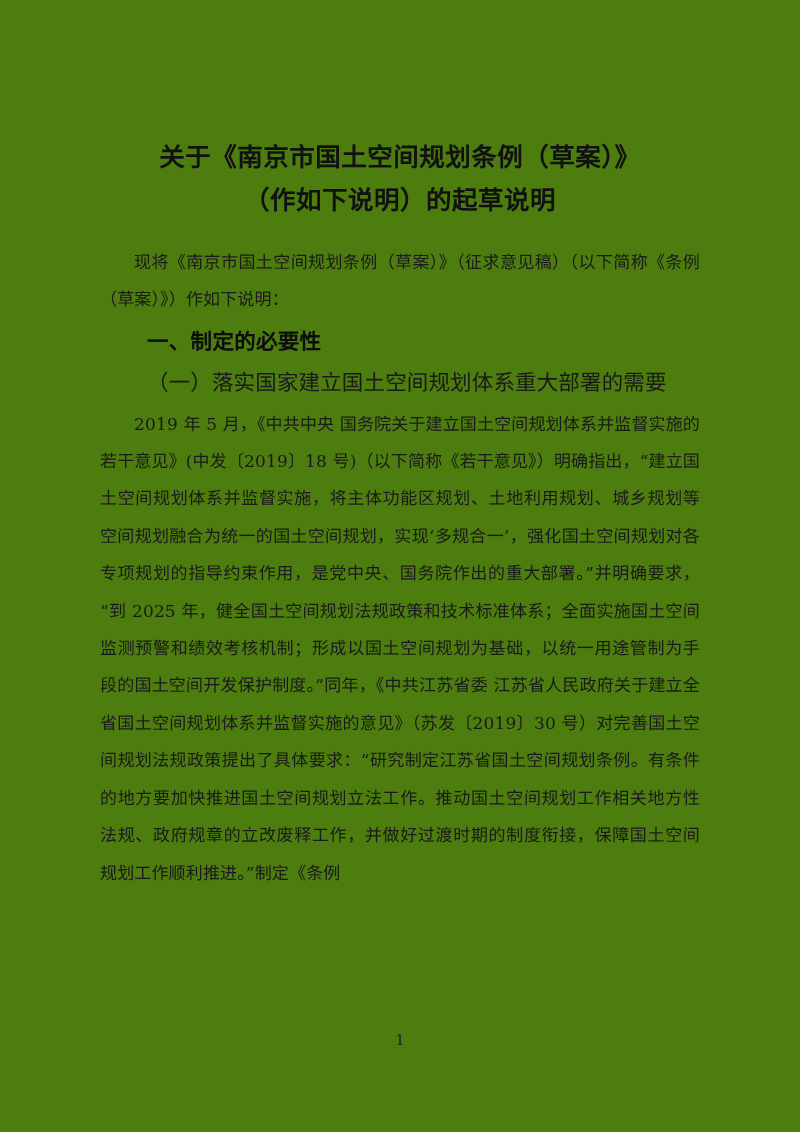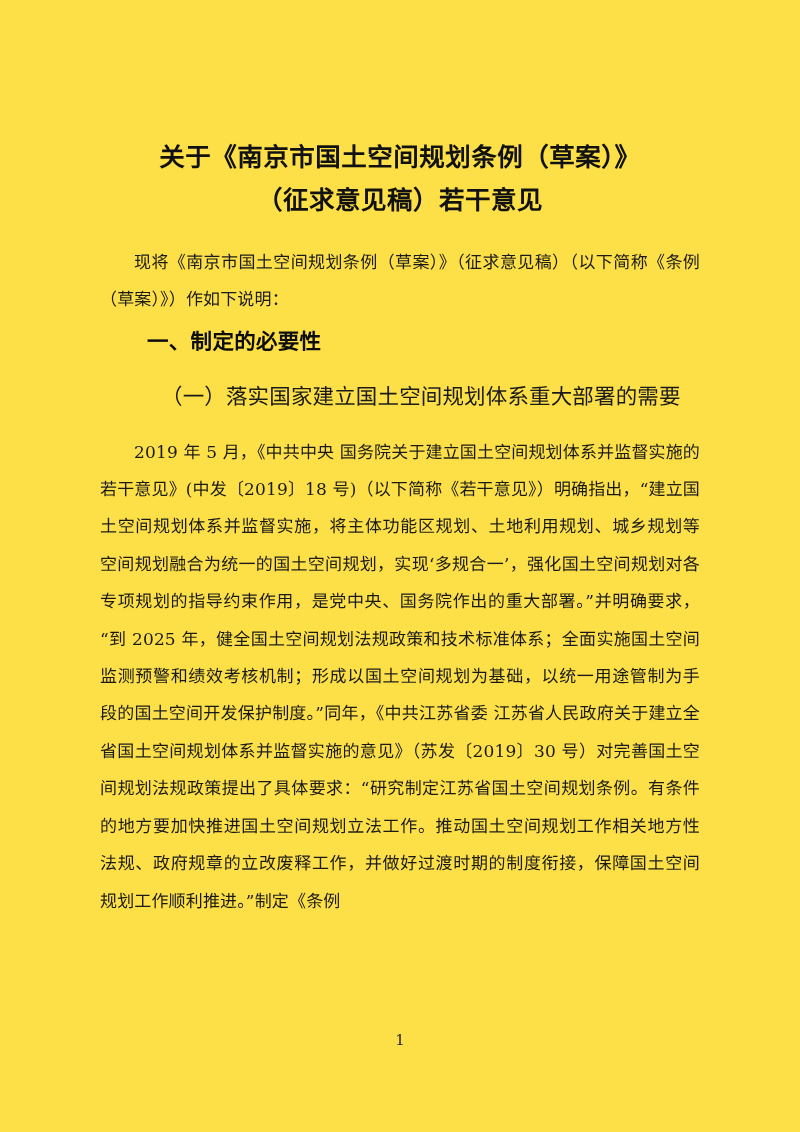--- a/index.html
+++ b/index.html
@@ -6,21 +6,21 @@
   html, body {
     margin: 0;
     padding: 0;
     background: #ffffff;
   }
 
   .page {
     position: relative;
     width: 800px;
     height: 1132px;
-    background: #fde047;
+    background: #4d7c0f;
     overflow: hidden;
     box-sizing: border-box;
     font-family: "DejaVu Serif", "Liberation Serif", serif;
     color: #000000;
     -webkit-font-smoothing: antialiased;
   }
 
   .content {
     position: absolute;
     left: 100px;
@@ -79,21 +79,21 @@
     font-weight: 700;
     font-size: 21.5px;
     line-height: 37.4px;
     text-indent: 2em;
     letter-spacing: 0.3px;
     color: #0d0d0d;
   }
 
   
   .heading-2 {
-    margin: 18px;
+    margin: 4px;
     padding: 0;
     font-size: 21.5px;
     line-height: 37.4px;
     text-indent: 2em;
     letter-spacing: 0.15px;
     color: #1a1a1a;
     font-family: "DejaVu Serif", "Liberation Serif", serif;
   }
 
   
@@ -114,21 +114,21 @@
 </style>
 </head>
 <body>
 
 <div class="page">
 
   <div class="content">
 
     <h1 class="doc-title">
       <span class="title-line-1">关于《南京市国土空间规划条例（草案）》</span>
-      <span class="title-line-2">（征求意见稿）若干意见</span>
+      <span class="title-line-2">（作如下说明）的起草说明</span>
     </h1>
 
     <p class="para para-indent para-first">现将《南京市国土空间规划条例（草案）》（征求意见稿）（以下简称《条例（草案）》）作如下说明：</p>
 
     <p class="heading-1">一、制定的必要性</p>
 
     <p class="heading-2">（一）落实国家建立国土空间规划体系重大部署的需要</p>
 
     <p class="para para-indent">2019 年 5 月，《中共中央 国务院关于建立国土空间规划体系并监督实施的若干意见》(中发〔2019〕18 号)（以下简称《若干意见》）明确指出，“建立国土空间规划体系并监督实施，将主体功能区规划、土地利用规划、城乡规划等空间规划融合为统一的国土空间规划，实现‘多规合一’，强化国土空间规划对各专项规划的指导约束作用，是党中央、国务院作出的重大部署。”并明确要求，“到 2025 年，健全国土空间规划法规政策和技术标准体系；全面实施国土空间监测预警和绩效考核机制；形成以国土空间规划为基础，以统一用途管制为手段的国土空间开发保护制度。”同年，《中共江苏省委 江苏省人民政府关于建立全省国土空间规划体系并监督实施的意见》（苏发〔2019〕30 号）对完善国土空间规划法规政策提出了具体要求：“研究制定江苏省国土空间规划条例。有条件的地方要加快推进国土空间规划立法工作。推动国土空间规划工作相关地方性法规、政府规章的立改废释工作，并做好过渡时期的制度衔接，保障国土空间规划工作顺利推进。”制定《条例</p>
 

